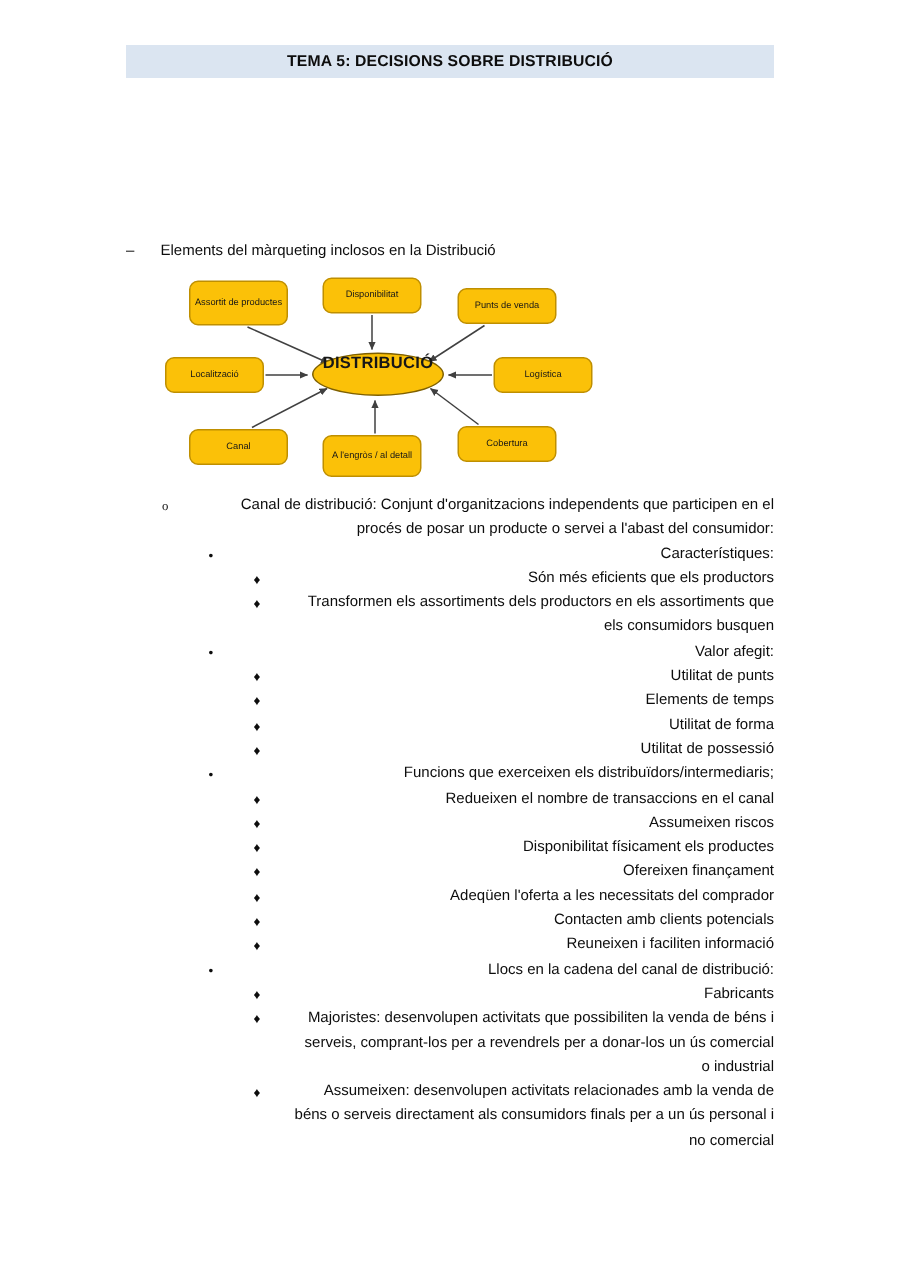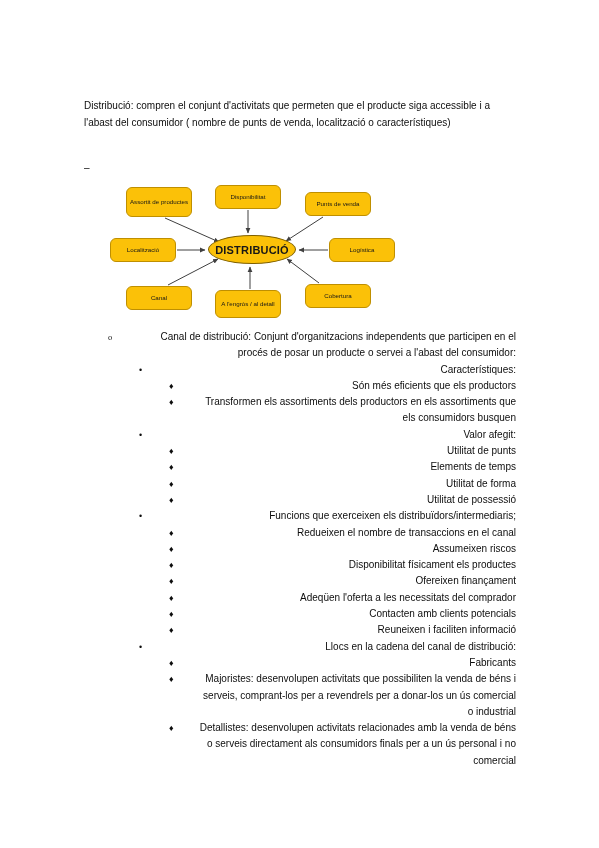--- a/index.html
+++ b/index.html
@@ -107,21 +107,21 @@
     color: #171717;
     padding: 1px 2px;
   }
   .dcenter {
     position: absolute;
     background: #FBC108;
     border: 1.1px solid #7F6000;
     border-radius: 50%;
     box-sizing: border-box;
     display: flex;
-    align-items: center;
+    align-items: flex-start;
     justify-content: center;
     font-size: 11px;
     font-weight: bold;
     color: #171717;
     letter-spacing: 0.2px;
   }
 
   
   .n-assortit   { left: 16px;  top: 7px;   width: 66px; height: 30px; }
   .n-disponib   { left: 105px; top: 5px;   width: 66px; height: 24px; }
@@ -175,26 +175,29 @@
     width: 26px;
     font-size: 9px;
     line-height: 16.3px;
   }
 </style>
 </head>
 <body>
 
 <div class="page">
 
-
-
-  <div class="intro-para">Distribució: compren el conjunt d'activitats que permeten que el producte siga accessible i a l'abast del consumidor ( nombre de punts de venda, localització o característiques)</div>
+  <div class="title-banner">
+    <span class="title-banner-text">TEMA 5: DECISIONS SOBRE DISTRIBUCIÓ</span>
+  </div>
+
+
 
   <div class="dash-line">
     <span class="dash-marker">–</span>
+    <span>Elements del màrqueting inclosos en la Distribució</span>
   </div>
 
   <div class="diagram">
 
     <svg width="330" height="145" viewBox="0 0 330 145">
       <defs>
         <marker id="ah" markerWidth="6" markerHeight="6" refX="5" refY="3" orient="auto" markerUnits="strokeWidth">
           <path d="M0,0.6 L5.4,3 L0,5.4 z" fill="#404040"></path>
         </marker>
       </defs>
@@ -324,17 +327,17 @@
       <div class="row lvl3">
         <span class="marker">♦</span>
         <span class="row-text">Fabricants</span>
       </div>
       <div class="row lvl3">
         <span class="marker">♦</span>
         <span class="row-text">Majoristes: desenvolupen activitats que possibiliten la venda de béns i serveis, comprant-los per a revendrels per a donar-los un ús comercial o industrial</span>
       </div>
       <div class="row lvl3">
         <span class="marker">♦</span>
-        <span class="row-text">Detallistes: desenvolupen activitats relacionades amb la venda de béns o serveis directament als consumidors finals per a un ús personal i no comercial</span>
+        <span class="row-text">Assumeixen: desenvolupen activitats relacionades amb la venda de béns o serveis directament als consumidors finals per a un ús personal i no comercial</span>
       </div>
     </div>
 
 </div>
 
 </body></html>

